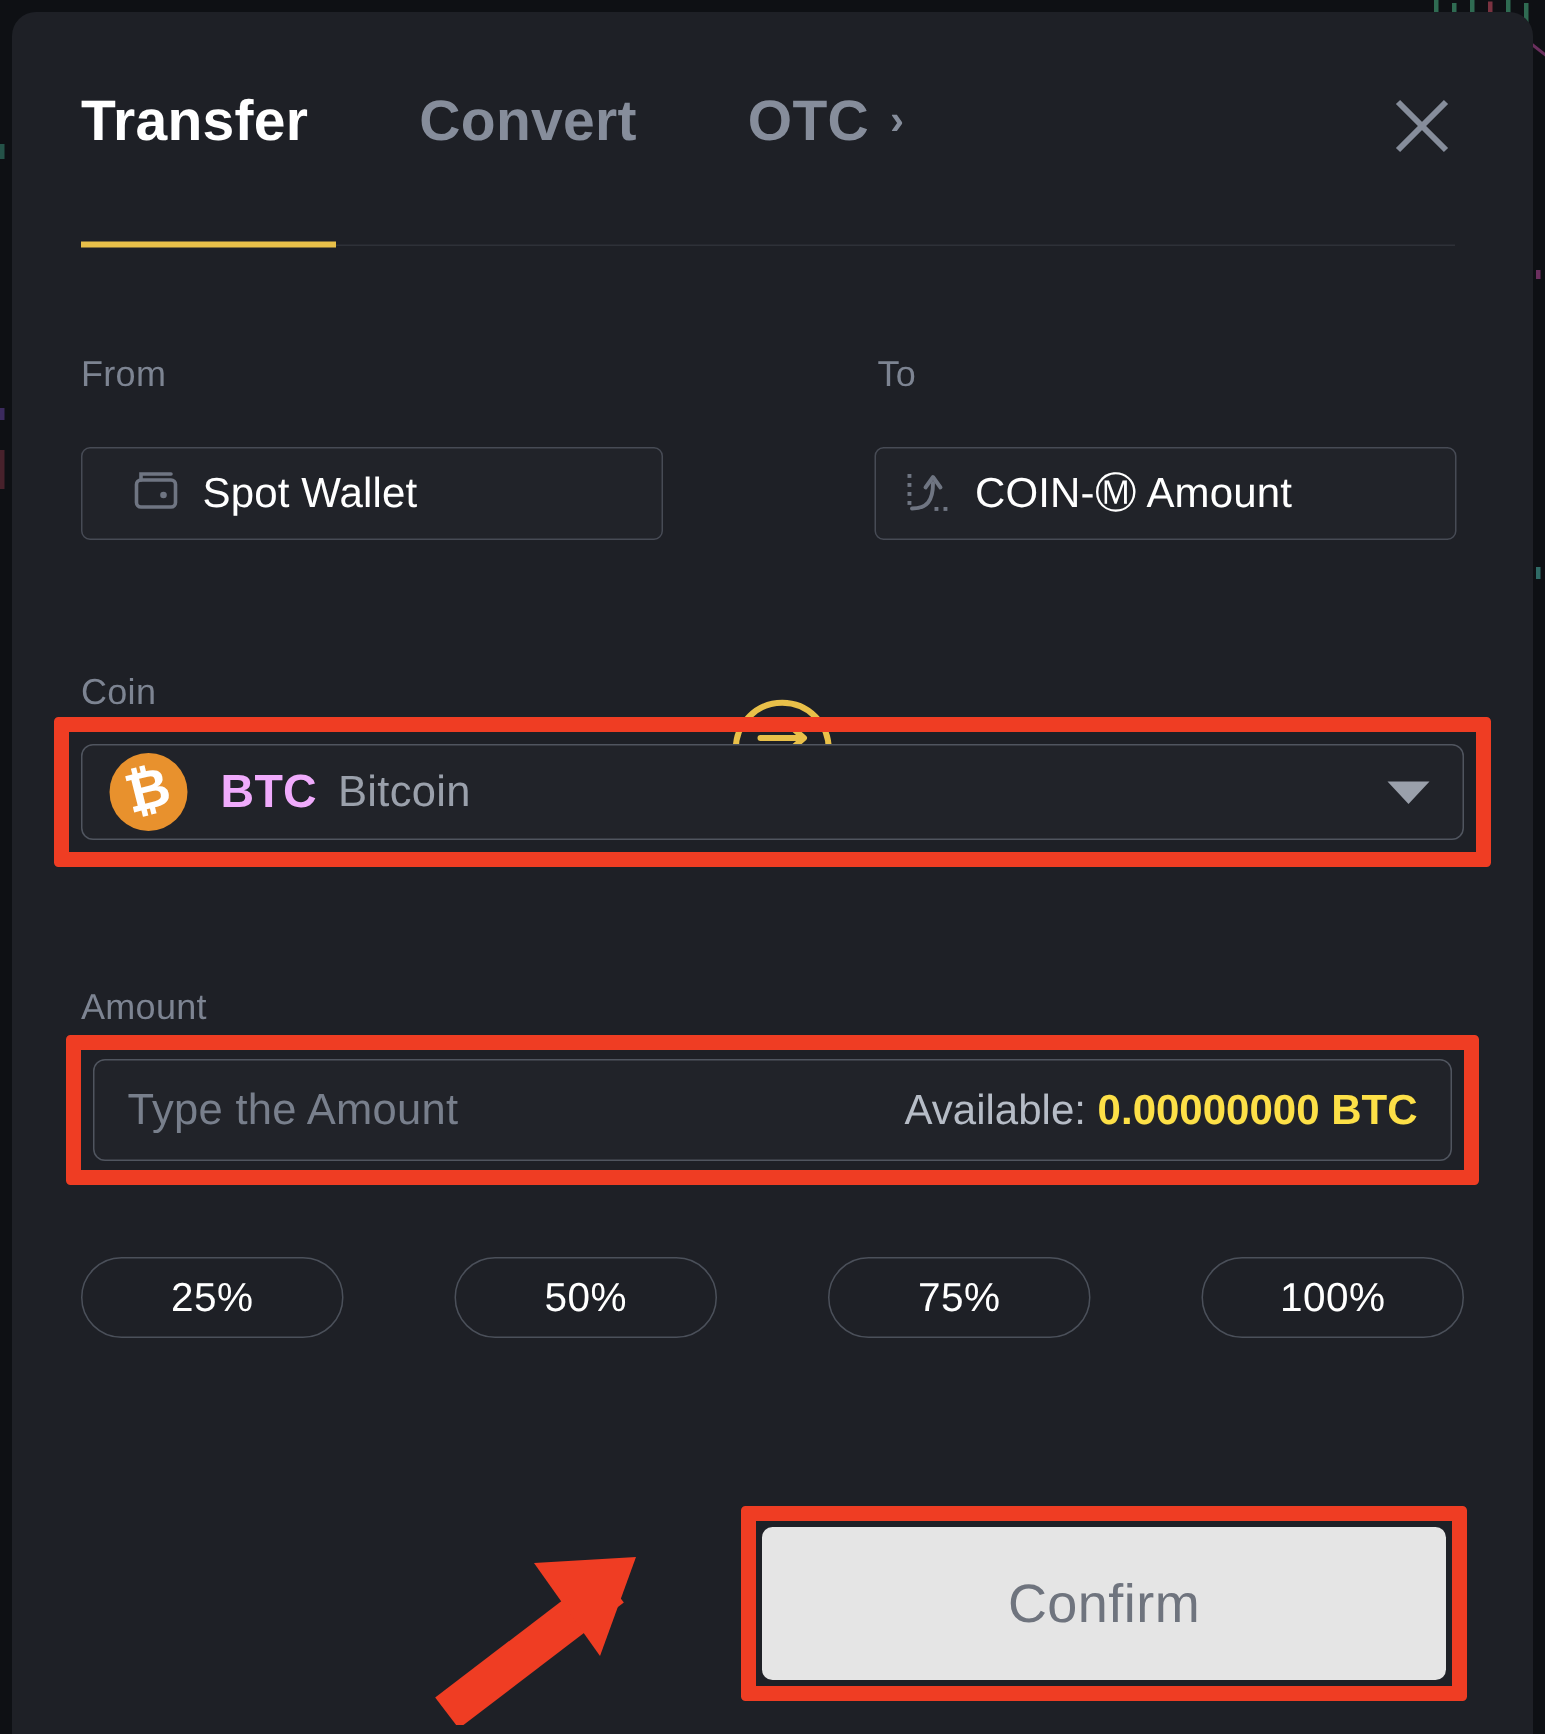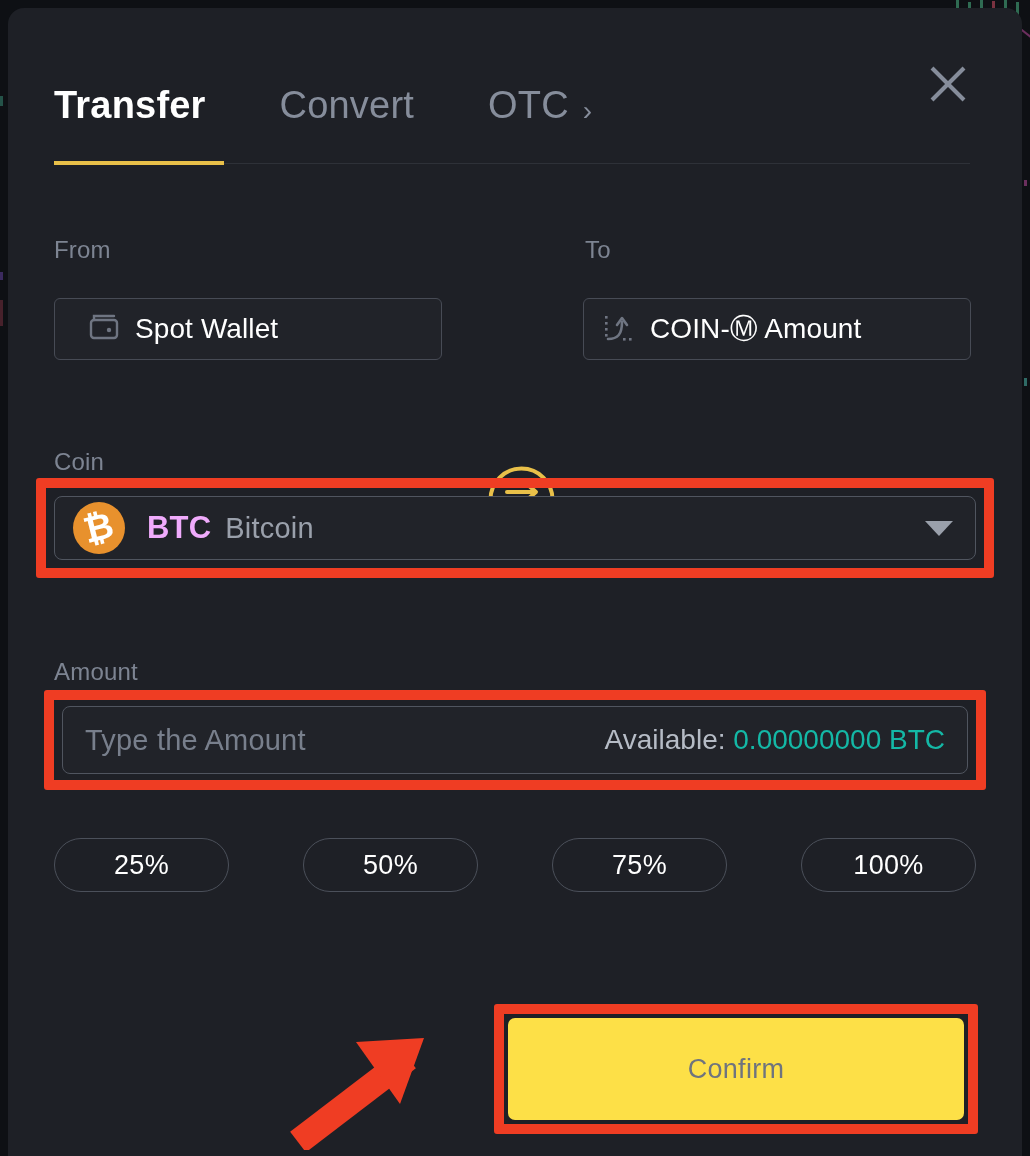--- a/index.html
+++ b/index.html
@@ -67,27 +67,26 @@
     letter-spacing: 0.2px;
     padding-right: 74px;
     white-space: nowrap;
   }
   .tab.active {
     color: #ffffff;
     font-weight: bold;
   }
   .tab.inactive {
     color: #868d9b;
-    font-weight: normal;
-    margin-top: 24px;
+    font-weight: bold;
   }
   .tab.otc {
     padding-right: 0;
     display: inline-flex;
-    align-items: flex-end;
+    align-items: center;
     gap: 14px;
   }
   .tab-chevron {
     font-size: 28px;
     color: #868d9b;
     line-height: 1;
     position: relative;
     top: -2px;
   }
   .close-btn {
@@ -249,21 +248,21 @@
     color: #787f8c;
     font-size: 29px;
     letter-spacing: 0.2px;
   }
   .amount-avail {
     margin-left: auto;
     font-size: 28px;
     white-space: nowrap;
   }
   .avail-label { color: #b6bcc6; }
-  .avail-value { color: #14b8a6; }
+  .avail-value { color: #fde047; font-weight: bold; }
 
   
   .pct-row {
     position: absolute;
     left: 46px;
     top: 830px;
     width: 922px;
     display: flex;
     justify-content: space-between;
   }
@@ -282,25 +281,25 @@
   }
 
   
   .confirm-section { position: absolute; left: 0; top: 996px; width: 1014px; height: 152px; }
   .confirm-btn {
     position: absolute;
     left: 500px;
     top: 14px;
     width: 456px;
     height: 102px;
-    background: #fde047;
+    background: #e5e5e5;
     border: none;
     border-radius: 7px;
     color: #6f747e;
-    font-size: 27px;
+    font-size: 36px;
     display: flex;
     align-items: center;
     justify-content: center;
     letter-spacing: 0.3px;
   }
   .arrow-annotation {
     position: absolute;
     left: 280px;
     top: 1020px;
     width: 220px;

